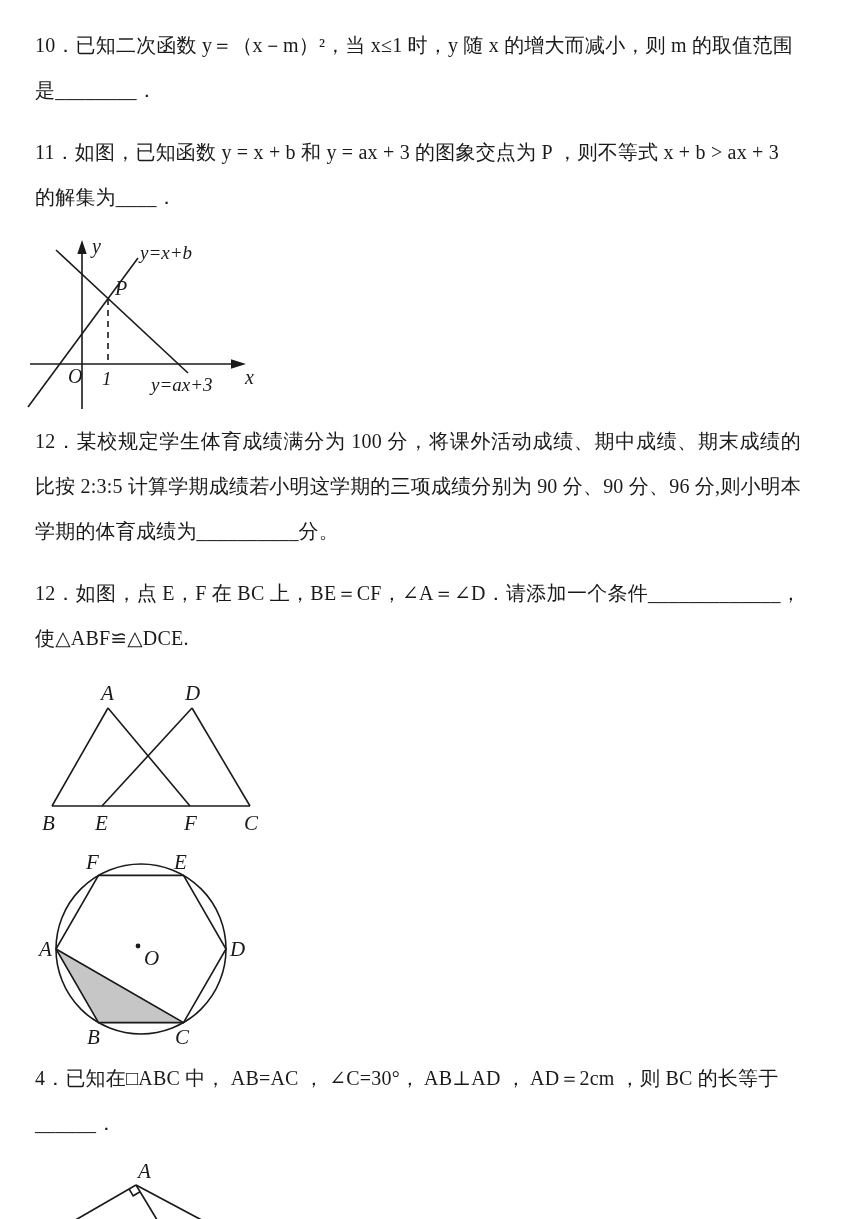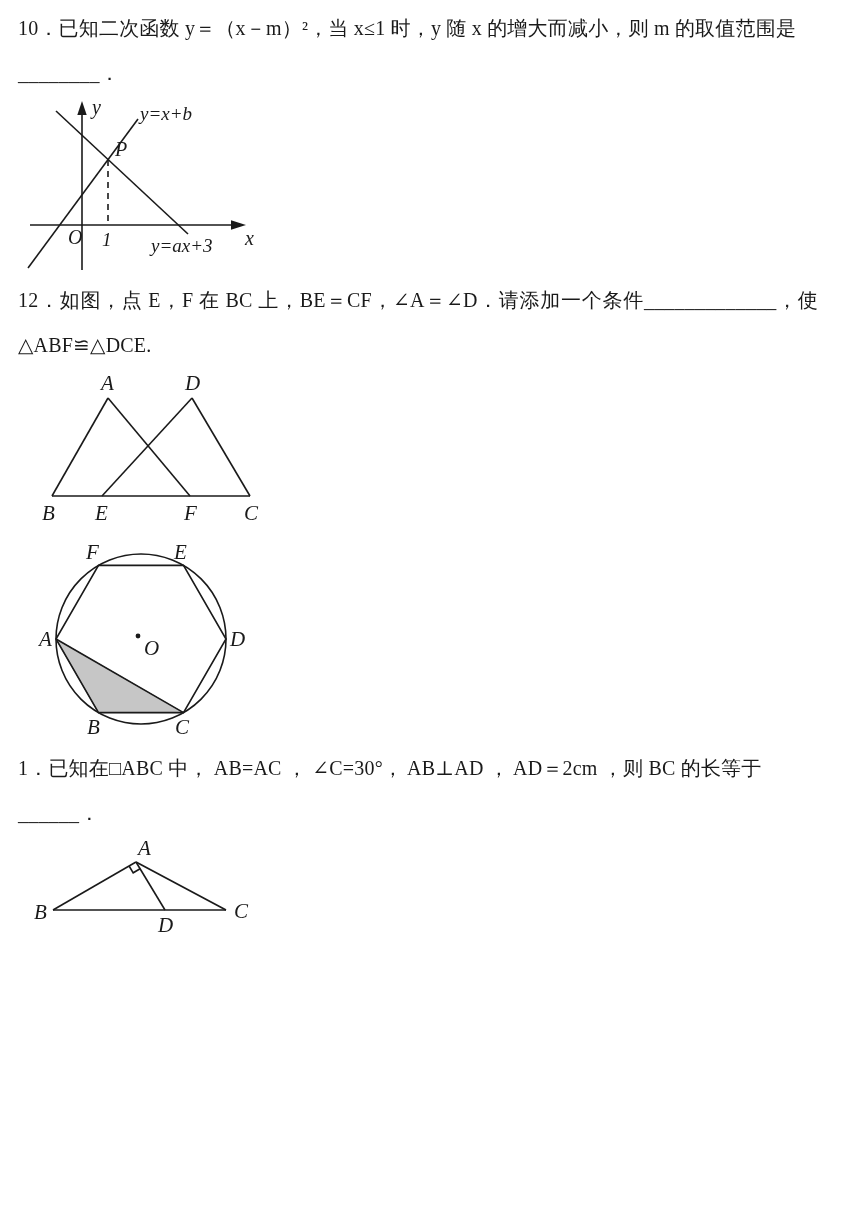--- a/index.html
+++ b/index.html
@@ -13,21 +13,21 @@
     min-height: 1219px;
     box-sizing: border-box;
     padding: 6px 30px 18px 18px;
     background: #ffffff;
     color: #1a1a1a;
     font-family: "Liberation Serif", "DejaVu Serif", "DejaVu Sans", serif;
     font-size: 20px;
     line-height: 45px;
   }
   p.q {
-    margin: 0;
+    margin: 17px;
     text-align: justify;
     letter-spacing: 0.2px;
   }
   p.q.single { text-align: left; }
   #q11p { margin-top: 0; }
   #fig11wrap { margin: 2px 0 0 0; }
   #q12p { margin-top: 2px; }
   #q13p { margin-top: 0; }
   #fig13wrap { margin: 0 0 0 14px; }
   #q14p { margin-top: 6px; }
@@ -53,20 +53,21 @@
   }
   .figarrow { fill: #1a1a1a; stroke: none; }
 </style>
 </head>
 <body>
 
 <div class="page">
 
   <p class="q single" id="q10p">10．已知二次函数 y＝（x－m）²，当 x≤1 时，y 随 x 的增大而减小，则 m 的取值范围是________．</p>
 
+  <p class="q single" id="q11p">11．如图，已知函数 y = x + b 和 y = ax + 3 的图象交点为 P ，则不等式 x + b &gt; ax + 3 的解集为____．</p>
 
   <div id="fig11wrap">
     <svg width="250" height="180" viewBox="0 0 250 180">
 
       <line class="figline" x1="12" y1="127" x2="219" y2="127"></line>
       <polygon class="figarrow" points="228,127 213,122.2 213,131.8"></polygon>
       <line class="figline" x1="64" y1="172" x2="64" y2="13"></line>
       <polygon class="figarrow" points="64,3 59.3,17 68.7,17"></polygon>
 
       <line class="figline" x1="10" y1="170" x2="120" y2="21"></line>
@@ -76,20 +77,21 @@
       <text x="74" y="16" font-size="20">y</text>
       <text x="227" y="147" font-size="20">x</text>
       <text x="50" y="146" font-size="20">O</text>
       <text x="84" y="148" font-size="19" font-style="normal">1</text>
       <text x="97" y="58" font-size="20">P</text>
       <text x="122" y="22" font-size="19">y=x+b</text>
       <text x="133" y="154" font-size="19">y=ax+3</text>
     </svg>
   </div>
 
+  <p class="q" id="q12p">12．某校规定学生体育成绩满分为 100 分，将课外活动成绩、期中成绩、期末成绩的比按 2:3:5 计算学期成绩若小明这学期的三项成绩分别为 90 分、90 分、96 分,则小明本学期的体育成绩为__________分。</p>
 
   <p class="q" id="q13p">12．如图，点 E，F 在 BC 上，BE＝CF，∠A＝∠D．请添加一个条件_____________，使△ABF≌△DCE.</p>
 
   <div id="fig13wrap">
     <svg width="280" height="168" viewBox="0 0 280 168">
       <line class="figline" x1="20" y1="128" x2="218" y2="128"></line>
       <line class="figline" x1="76" y1="30" x2="20" y2="128"></line>
       <line class="figline" x1="76" y1="30" x2="158" y2="128"></line>
       <line class="figline" x1="160" y1="30" x2="70" y2="128"></line>
       <line class="figline" x1="160" y1="30" x2="218" y2="128"></line>
@@ -113,21 +115,21 @@
       <text x="48" y="19" font-size="21">F</text>
       <text x="136" y="19" font-size="21">E</text>
       <text x="1" y="106" font-size="21">A</text>
       <text x="192" y="106" font-size="21">D</text>
       <text x="49" y="194" font-size="21">B</text>
       <text x="137" y="194" font-size="21">C</text>
       <text x="106" y="115" font-size="21">O</text>
     </svg>
   </div>
 
-  <p class="q single" id="q15p">1．已知在□ABC 中， AB=AC ， ∠C=30°， AB⊥AD ， AD＝2cm ，则 BC 的长等于______．</p>
+  <p class="q single" id="q15p">4．已知在□ABC 中， AB=AC ， ∠C=30°， AB⊥AD ， AD＝2cm ，则 BC 的长等于______．</p>
 
   <div id="fig15wrap">
     <svg width="250" height="100" viewBox="0 0 250 100">
       <line class="figline" x1="27" y1="70" x2="200" y2="70"></line>
       <line class="figline" x1="110" y1="22" x2="27" y2="70"></line>
       <line class="figline" x1="110" y1="22" x2="200" y2="70"></line>
       <line class="figline" x1="110" y1="22" x2="139" y2="70"></line>
       <polyline class="figline" stroke-width="1.2" points="103.1,26.0 107.2,32.8 114.1,28.8"></polyline>
       <text x="112" y="15" font-size="21">A</text>
       <text x="8" y="79" font-size="21">B</text>

